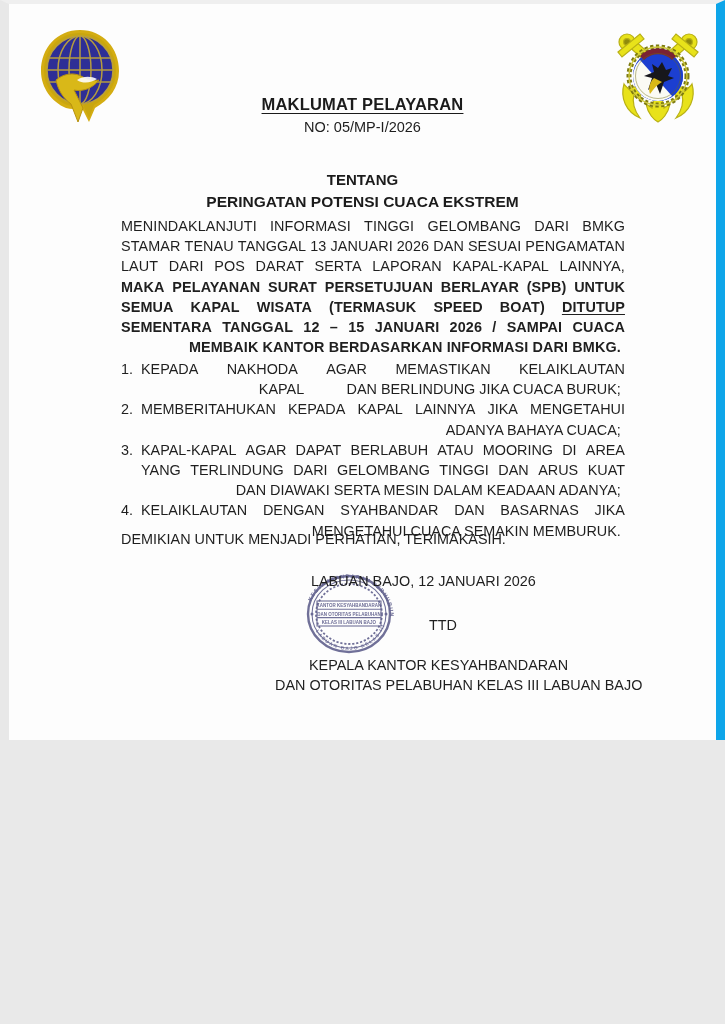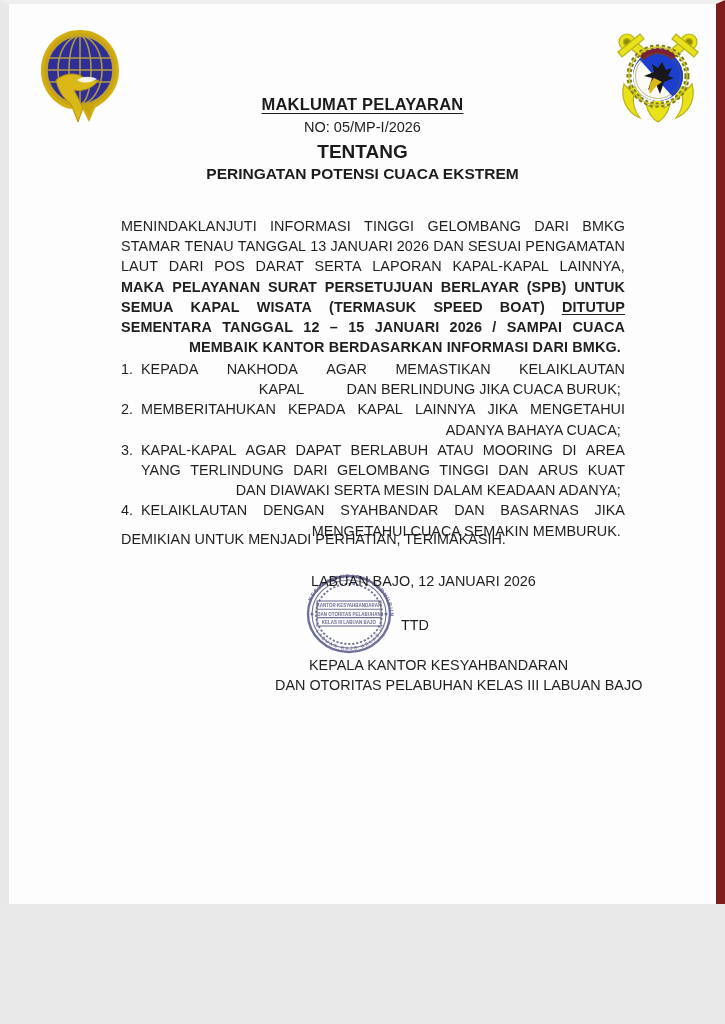--- a/index.html
+++ b/index.html
@@ -12,25 +12,25 @@
     width: 725px;
     height: 1024px;
     overflow: hidden;
     font-family: "Liberation Sans", sans-serif;
   }
 
   
   .page {
     position: relative;
     width: 725px;
-    height: 904px;
+    height: 740px;
     background: #ec4899;
     box-sizing: border-box;
     border-left: 9px solid #e8e8e8;
-    border-right: 9px solid #7f1d1d;
+    border-right: 9px solid #0ea5e9;
     border-top: 4px solid #efefef;
     overflow: hidden;
   }
   .sheet {
     position: absolute;
     left: 0; top: 0; right: 0; bottom: 0;
     background: #fdfdfd;
   }
 
   
@@ -67,24 +67,24 @@
     line-height: 20px;
   }
   .doc-number {
     font-size: 14.5px;
     font-weight: normal;
     color: #1e1e1e;
     line-height: 22px;
     margin-top: 2px;
   }
   .tentang {
-    font-size: 19px;
+    font-size: 15px;
     font-weight: bold;
     color: #1b1b1b;
-    margin-top: 4px;
+    margin-top: 32px;
     line-height: 20px;
   }
   .subject {
     font-size: 15.5px;
     font-weight: bold;
     color: #1b1b1b;
     line-height: 21px;
     margin-top: 1px;
   }
 
@@ -158,21 +158,21 @@
     position: absolute;
     left: 300px;
     top: 567px;
     width: 412px;
     text-align: center;
     font-size: 14.4px;
     line-height: 20px;
     color: #1f1f1f;
   }
   .sign-date   { text-align: left; padding-left: 2px; }
-  .sign-ttd    { text-align: left; padding-left: 92px; margin-top: 24px; }
+  .sign-ttd    { text-align: left; padding-left: 120px; margin-top: 24px; }
   .sign-title1 { margin-top: 20px; text-align: left; padding-left: 0px; }
   .sign-title2 { text-align: left; padding-left: -10px; margin-left: -34px; white-space: nowrap; }
 
   
   .stamp {
     position: absolute;
     left: 281px;
     top: 568px;
     width: 118px;
     height: 84px;

